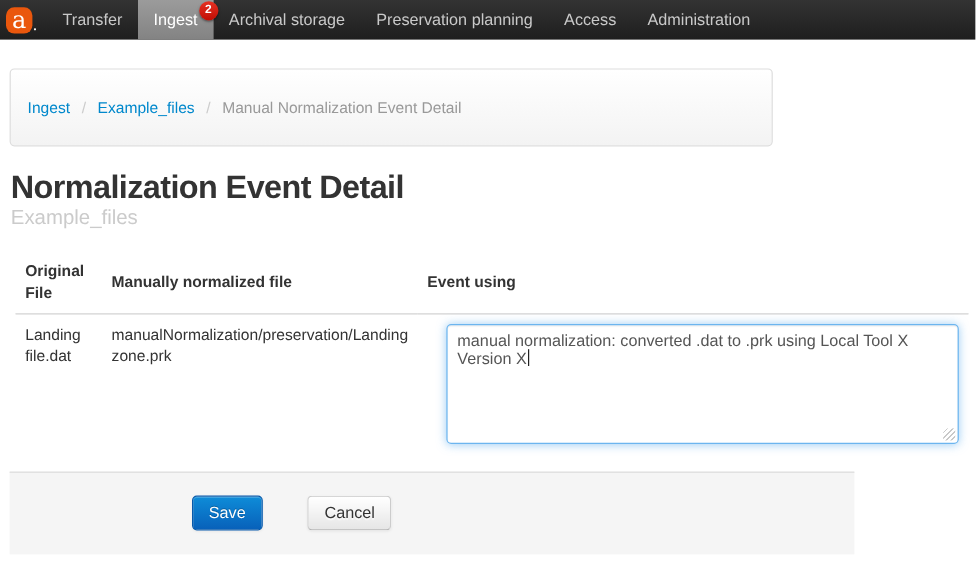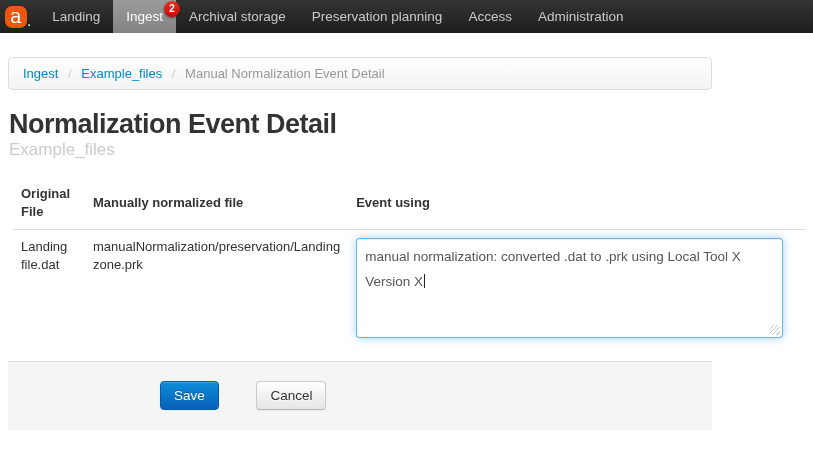--- a/index.html
+++ b/index.html
@@ -29,22 +29,22 @@
     color:#c9c9c9;font-size:13.5px;cursor:pointer;
   }
   .nav-item.active{background:linear-gradient(#9b9b9b,#838383);color:#fff;}
   .nav-badge{
     position:absolute;top:1px;right:-4px;width:16px;height:16px;border-radius:50%;
     background:linear-gradient(#e63223,#c00d04);color:#fff;font-size:10px;font-weight:bold;
     line-height:16px;text-align:center;box-shadow:0 1px 2px rgba(0,0,0,.5);
   }
   
   .breadcrumb{
-    box-sizing:border-box;width:704px;margin:24px 0 0 8px;
-    border:1px solid #ddd;border-radius:4px;padding:8px 14px;
+    box-sizing:border-box;width:636px;margin:24px 0 0 8px;
+    border:1px solid #ddd;border-radius:4px;padding:24px 14px;
     background:linear-gradient(#ffffff,#f3f3f3);font-size:13px;
   }
   .breadcrumb a{color:#0088cc;text-decoration:none;cursor:pointer;}
   .breadcrumb .divider{color:#ccc;padding:0 6px;}
   .breadcrumb .current{color:#999;}
   
   h1.page-title{margin:19px 0 0 9px;font-size:27px;line-height:30px;font-weight:bold;color:#333;letter-spacing:-0.5px;}
   .page-subtitle{margin:1px 0 0 9px;font-size:17px;color:#cbcbcb;}
   
   table.norm-table{margin:17px 0 0 13px;border-collapse:collapse;table-layout:fixed;}
@@ -56,23 +56,23 @@
     text-align:left;vertical-align:top;padding:8px;line-height:18px;font-size:13px;
     overflow-wrap:break-word;word-wrap:break-word;
   }
   .col-orig{width:56px;}
   .col-norm{width:204px;}
   .col-event{width:442px;}
   
   .fake-textarea{
     position:relative;box-sizing:border-box;width:427px;height:100px;
     background:#fff;border:1px solid rgba(82,168,236,.85);border-radius:4px;
-    padding:5px 8px;color:#555;font-size:13.5px;line-height:25px;
+    padding:5px 8px;color:#555;font-size:13.5px;line-height:15px;
     box-shadow:inset 0 1px 1px rgba(0,0,0,.075),0 0 8px rgba(82,168,236,.55);
-    overflow:hidden;cursor:text;
+    overflow:hidden;cursor:text;margin-left:16px;
   }
   .caret-bar{display:inline-block;width:1px;height:14px;background:#222;vertical-align:-2px;margin-left:1px;}
   .grabber{
     position:absolute;right:2px;bottom:2px;width:10px;height:10px;cursor:nwse-resize;
     background:repeating-linear-gradient(-45deg,transparent 0 2px,#bfbfbf 2px 3px);
     opacity:.85;
   }
   
   .form-actions{
     box-sizing:border-box;width:704px;margin:15px 0 0 8px;
@@ -99,21 +99,21 @@
 </head>
 <body>
 
 <nav class="navbar">
   <div class="logo">
     <span class="logo-a">a</span>
       <span class="logo-dot">.</span>
   </div>
   <ul class="nav">
     <li class="nav-item">
-      <span>Landing</span>
+      <span>Transfer</span>
     </li>
     <li class="nav-item active">
       <span>Ingest</span>
       <span class="nav-badge">2</span>
     </li>
     <li class="nav-item">
       <span>Archival storage</span>
     </li>
     <li class="nav-item">
       <span>Preservation planning</span>

